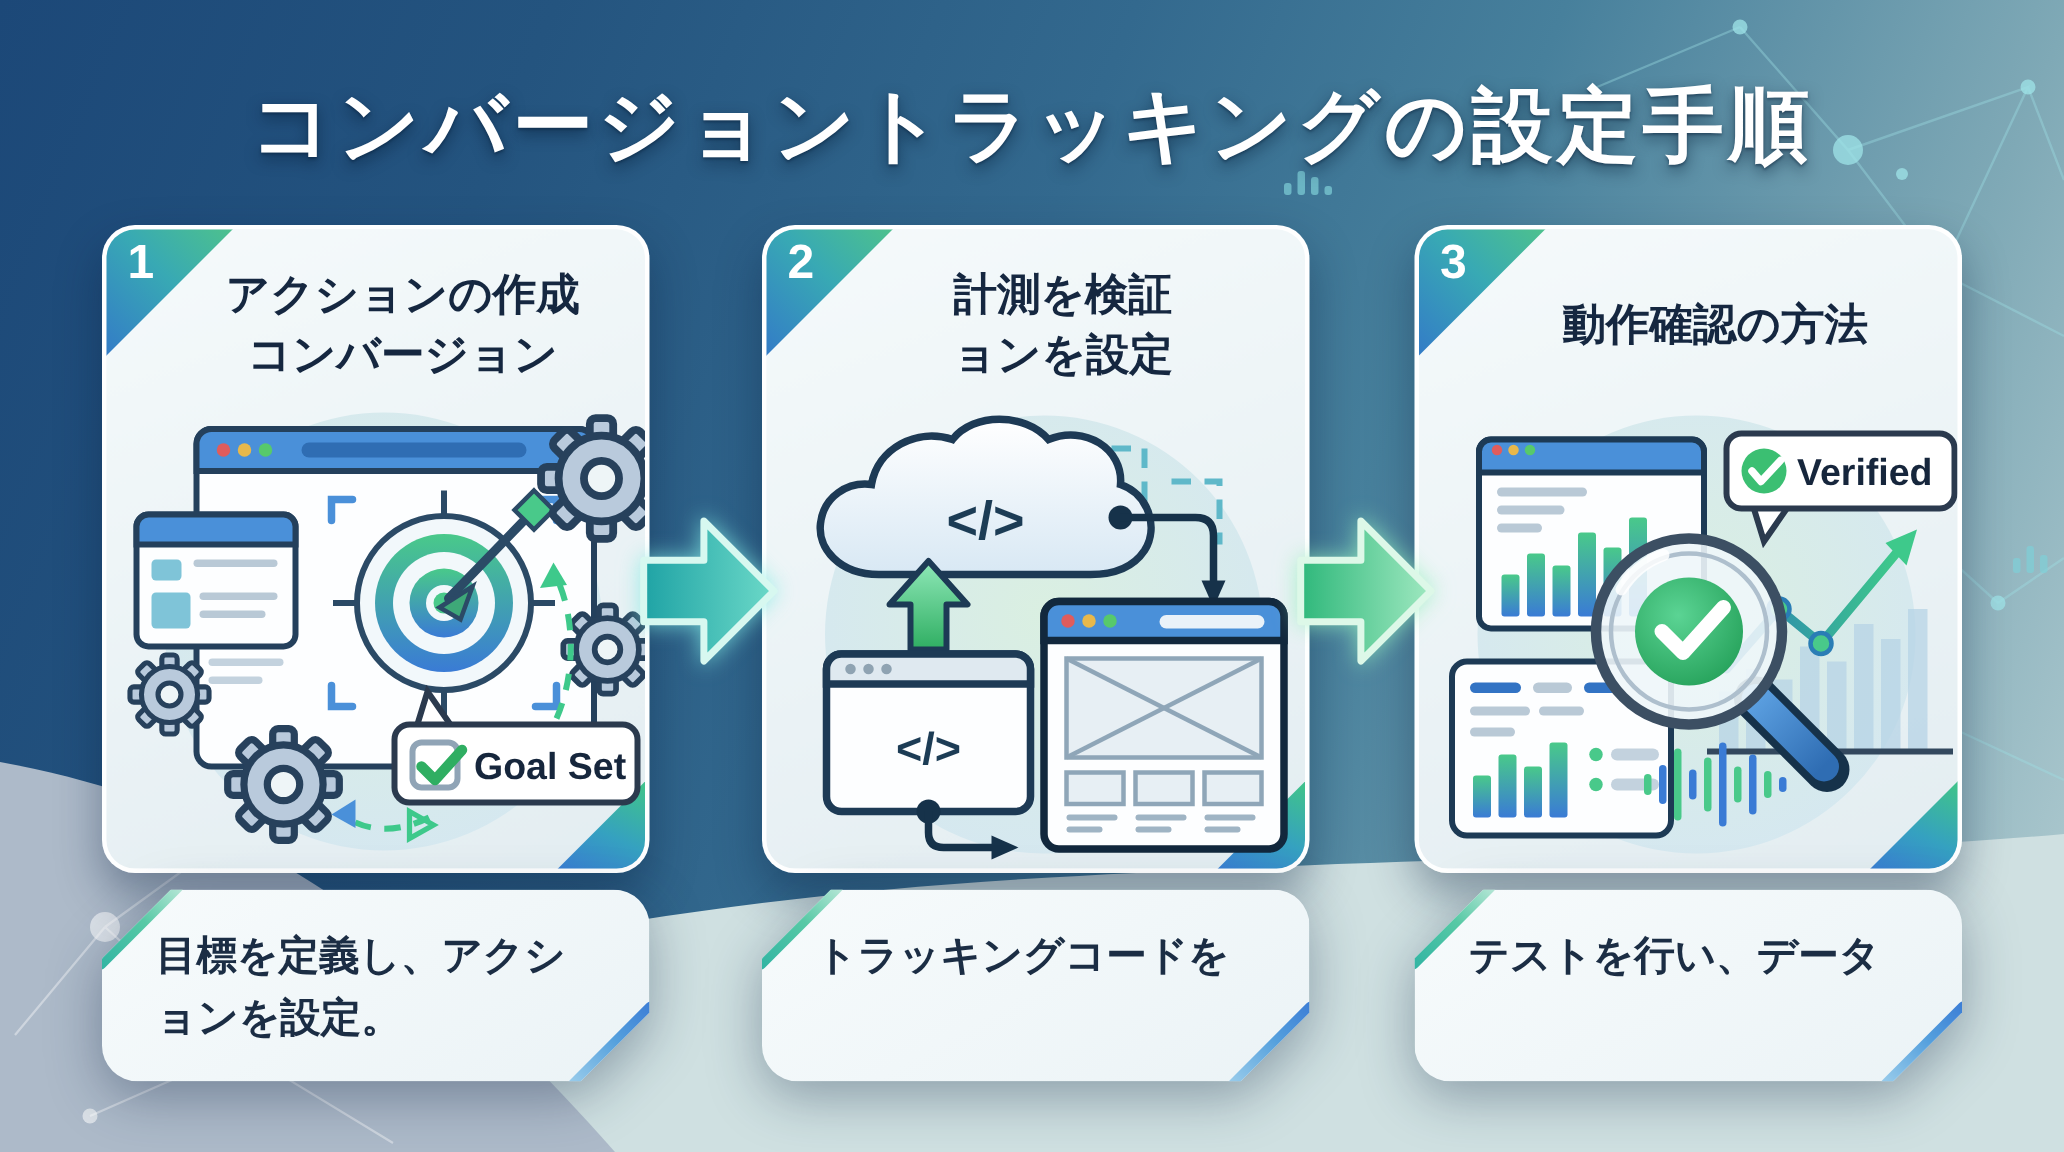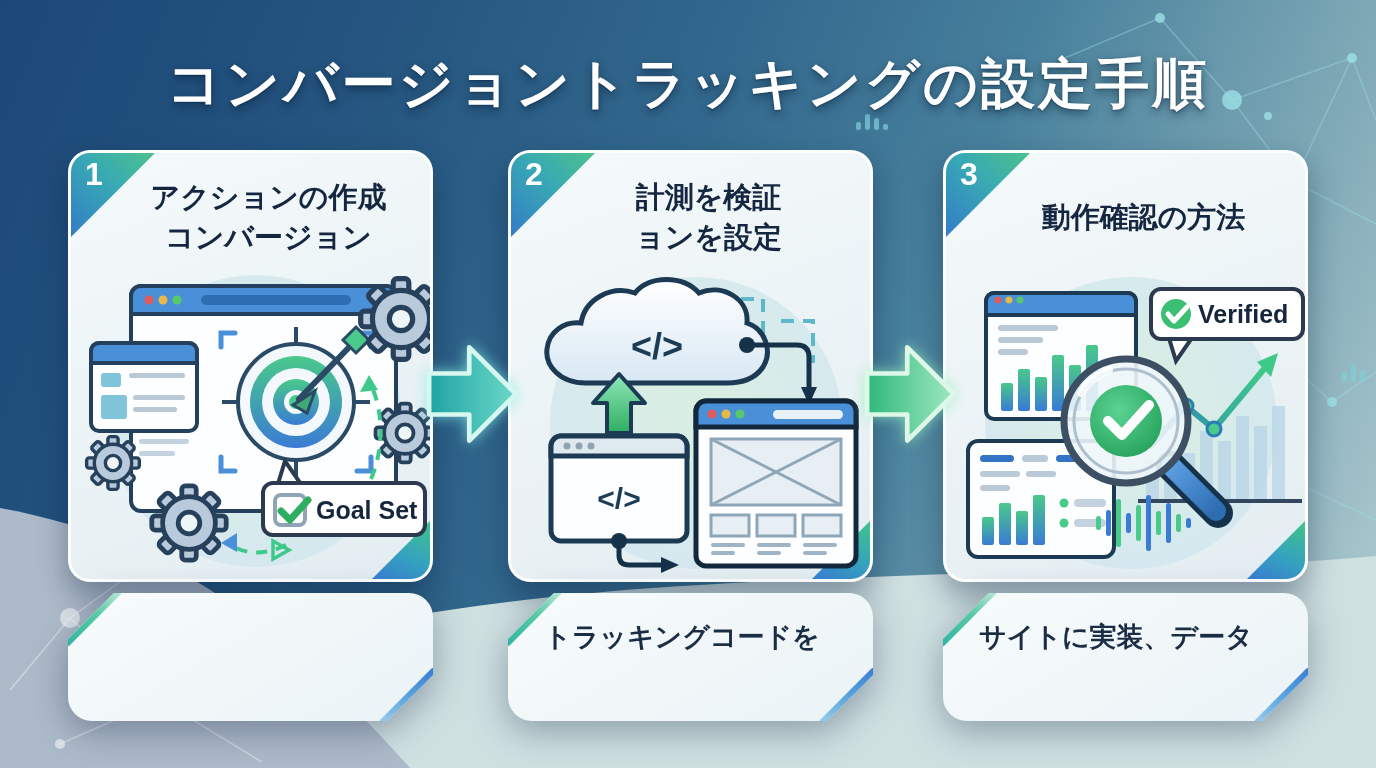--- a/index.html
+++ b/index.html
@@ -399,34 +399,38 @@
           <stop offset="100%" stop-color="#9fe8c0"></stop>
       </linearGradient>
     </defs>
     <polygon points="3,38 46,38 46,10 96,60 46,110 46,82 3,82" fill="url(#fa2)" stroke="#ddf8e8" stroke-width="5" stroke-linejoin="round"></polygon>
   </svg>
 
   <div class="desc-wrap d1">
     <div class="desc-box">
       <div class="stripe tl"></div>
       <div class="stripe br"></div>
+      <div class="desc-text">
+        <span>目標を定義し、アクシ</span>
+        <span>ョンを設定。</span>
+      </div>
     </div>
   </div>
   <div class="desc-wrap d2">
     <div class="desc-box">
       <div class="stripe tl"></div>
       <div class="stripe br"></div>
       <div class="desc-text">
         <span>トラッキングコードを</span>
       </div>
     </div>
   </div>
   <div class="desc-wrap d3">
     <div class="desc-box">
       <div class="stripe tl"></div>
       <div class="stripe br"></div>
       <div class="desc-text">
-        <span>サイトに実装、データ</span>
+        <span>テストを行い、データ</span>
       </div>
     </div>
   </div>
 
 </div>
 
 </body></html>

